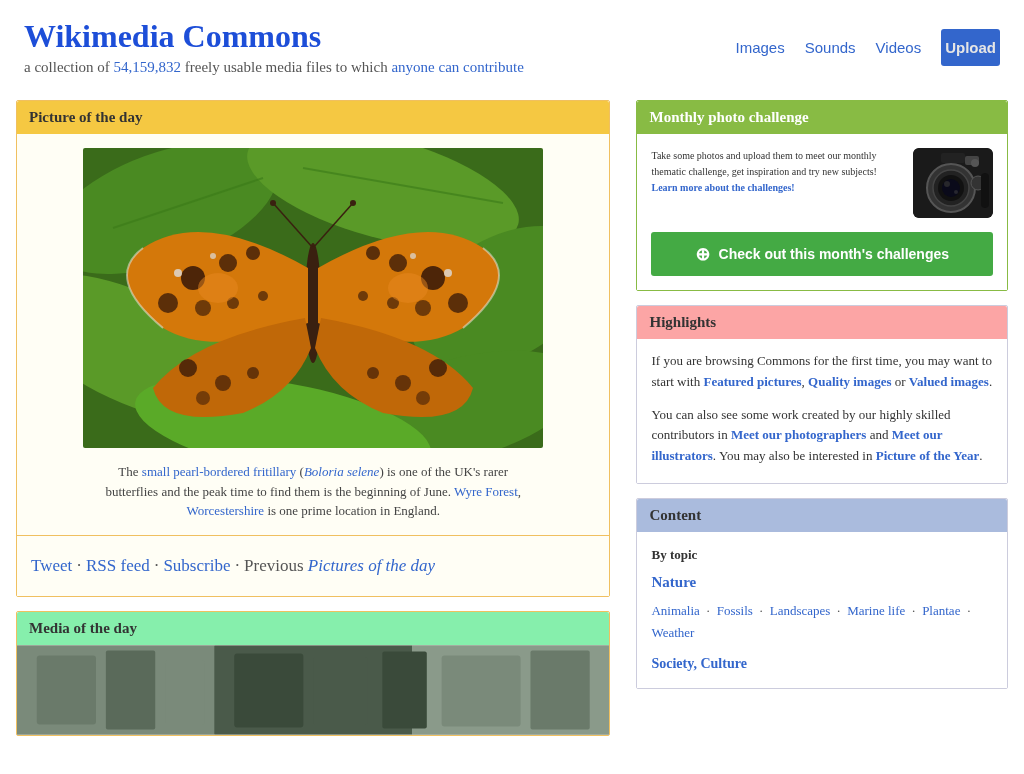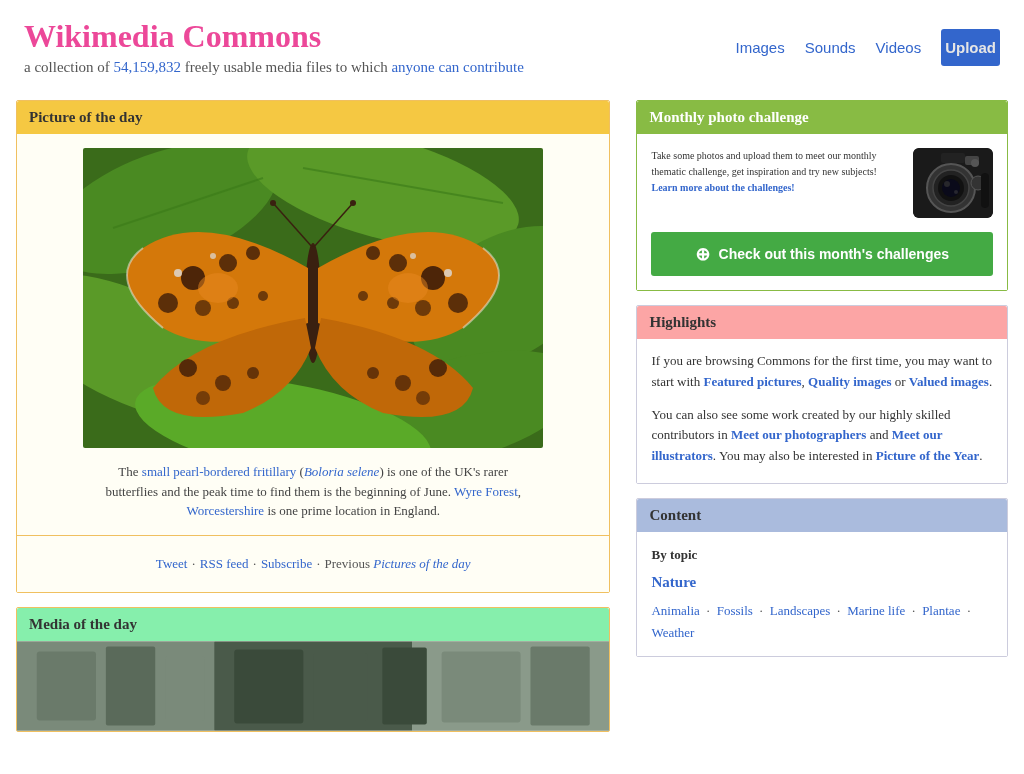--- a/index.html
+++ b/index.html
@@ -1,17 +1,17 @@
 <!DOCTYPE html>
 <html><head>
   <meta charset="utf-8">
   <style>
     * { box-sizing: border-box; margin: 0; padding: 0; }
     body { font-family: -apple-system, BlinkMacSystemFont, 'Linux Libertine', Georgia, serif; font-size: 14px; background: #fff; color: #333; }
-    .site-title { font-size: 32px; font-weight: bold; color: #ec4899; font-family: 'Linux Libertine', Georgia, serif; }
+    .site-title { font-size: 32px; font-weight: bold; color: #1d4ed8; font-family: 'Linux Libertine', Georgia, serif; }
     .site-subtitle { font-size: 15px; color: #555; margin-top: 4px; }
     .site-subtitle a { color: #3366cc; text-decoration: none; }
     
     .header-nav { display: flex; align-items: center; gap: 20px; }
     .nav-link { color: #3366cc; text-decoration: none; font-size: 15px; font-family: sans-serif; }
     .upload-btn { background: #3366cc; color: #e5e5e5; border: none; padding: 10px 4px; font-size: 15px; font-weight: bold; border-radius: 3px; cursor: pointer; font-family: sans-serif; }
     
     
     .main-content { display: flex; gap: 26px; padding: 14px 16px; max-width: 1024px; }
     .left-col { flex: 1.6; min-width: 0; }
@@ -19,21 +19,21 @@
     
     
     .potd-box { border: 1px solid #f0c060; border-radius: 2px; margin-bottom: 14px; }
     .potd-header { background: #f5c842; padding: 8px 12px; font-weight: bold; font-size: 15px; color: #333; border-radius: 2px 2px 0 0; }
     .potd-body { background: #fffef5; padding: 14px; text-align: center; }
     
     .potd-caption { margin-top: 14px; font-size: 13px; color: #444; line-height: 1.5; max-width: 420px; display: inline-block; }
     .potd-caption a { color: #3366cc; text-decoration: none; }
     .potd-caption a.italic { font-style: italic; }
     
-    .potd-footer { border-top: 1px solid #f0c060; padding: 20px 14px; background: #fffef5; text-align: center; font-size: 13px; color: #555; }
+    .potd-footer { border-top: 1px solid #f0c060; padding: 20px 14px; background: #fffef5; text-align: left; font-size: 17px; color: #555; }
     .potd-footer a { color: #3366cc; text-decoration: none; }
     .potd-footer a.italic { font-style: italic; }
     .sep { margin: 0 4px; color: #555; }
     
     
     .motd-box { border: 1px solid #f0c060; border-radius: 2px; }
     .motd-header { background: #86efac; padding: 8px 12px; font-weight: bold; font-size: 15px; color: #333; border-radius: 2px 2px 0 0; }
     .motd-body { background: #fffef5; padding: 0; height: 90px; overflow: hidden; }
     
     
@@ -254,17 +254,20 @@
     <div class="content-box">
       <div class="content-header">Content</div>
       <div class="content-body">
         <div class="by-topic">By topic</div>
         <div style="margin-bottom:4px;">
           <a href="#" class="topic-link nature">Nature</a>
         </div>
         <div class="sub-links">
           <a href="#">Animalia</a><span class="sep"> · </span><a href="#">Fossils</a><span class="sep"> · </span><a href="#">Landscapes</a><span class="sep"> · </span><a href="#">Marine life</a><span class="sep"> · </span><a href="#">Plantae</a><span class="sep"> · </span><a href="#">Weather</a>
         </div>
+        <div style="margin-top:8px;">
+          <a href="#" class="topic-link">Society, Culture</a>
+        </div>
       </div>
     </div>
 
   </div>
 </div>
 
 </body></html>

